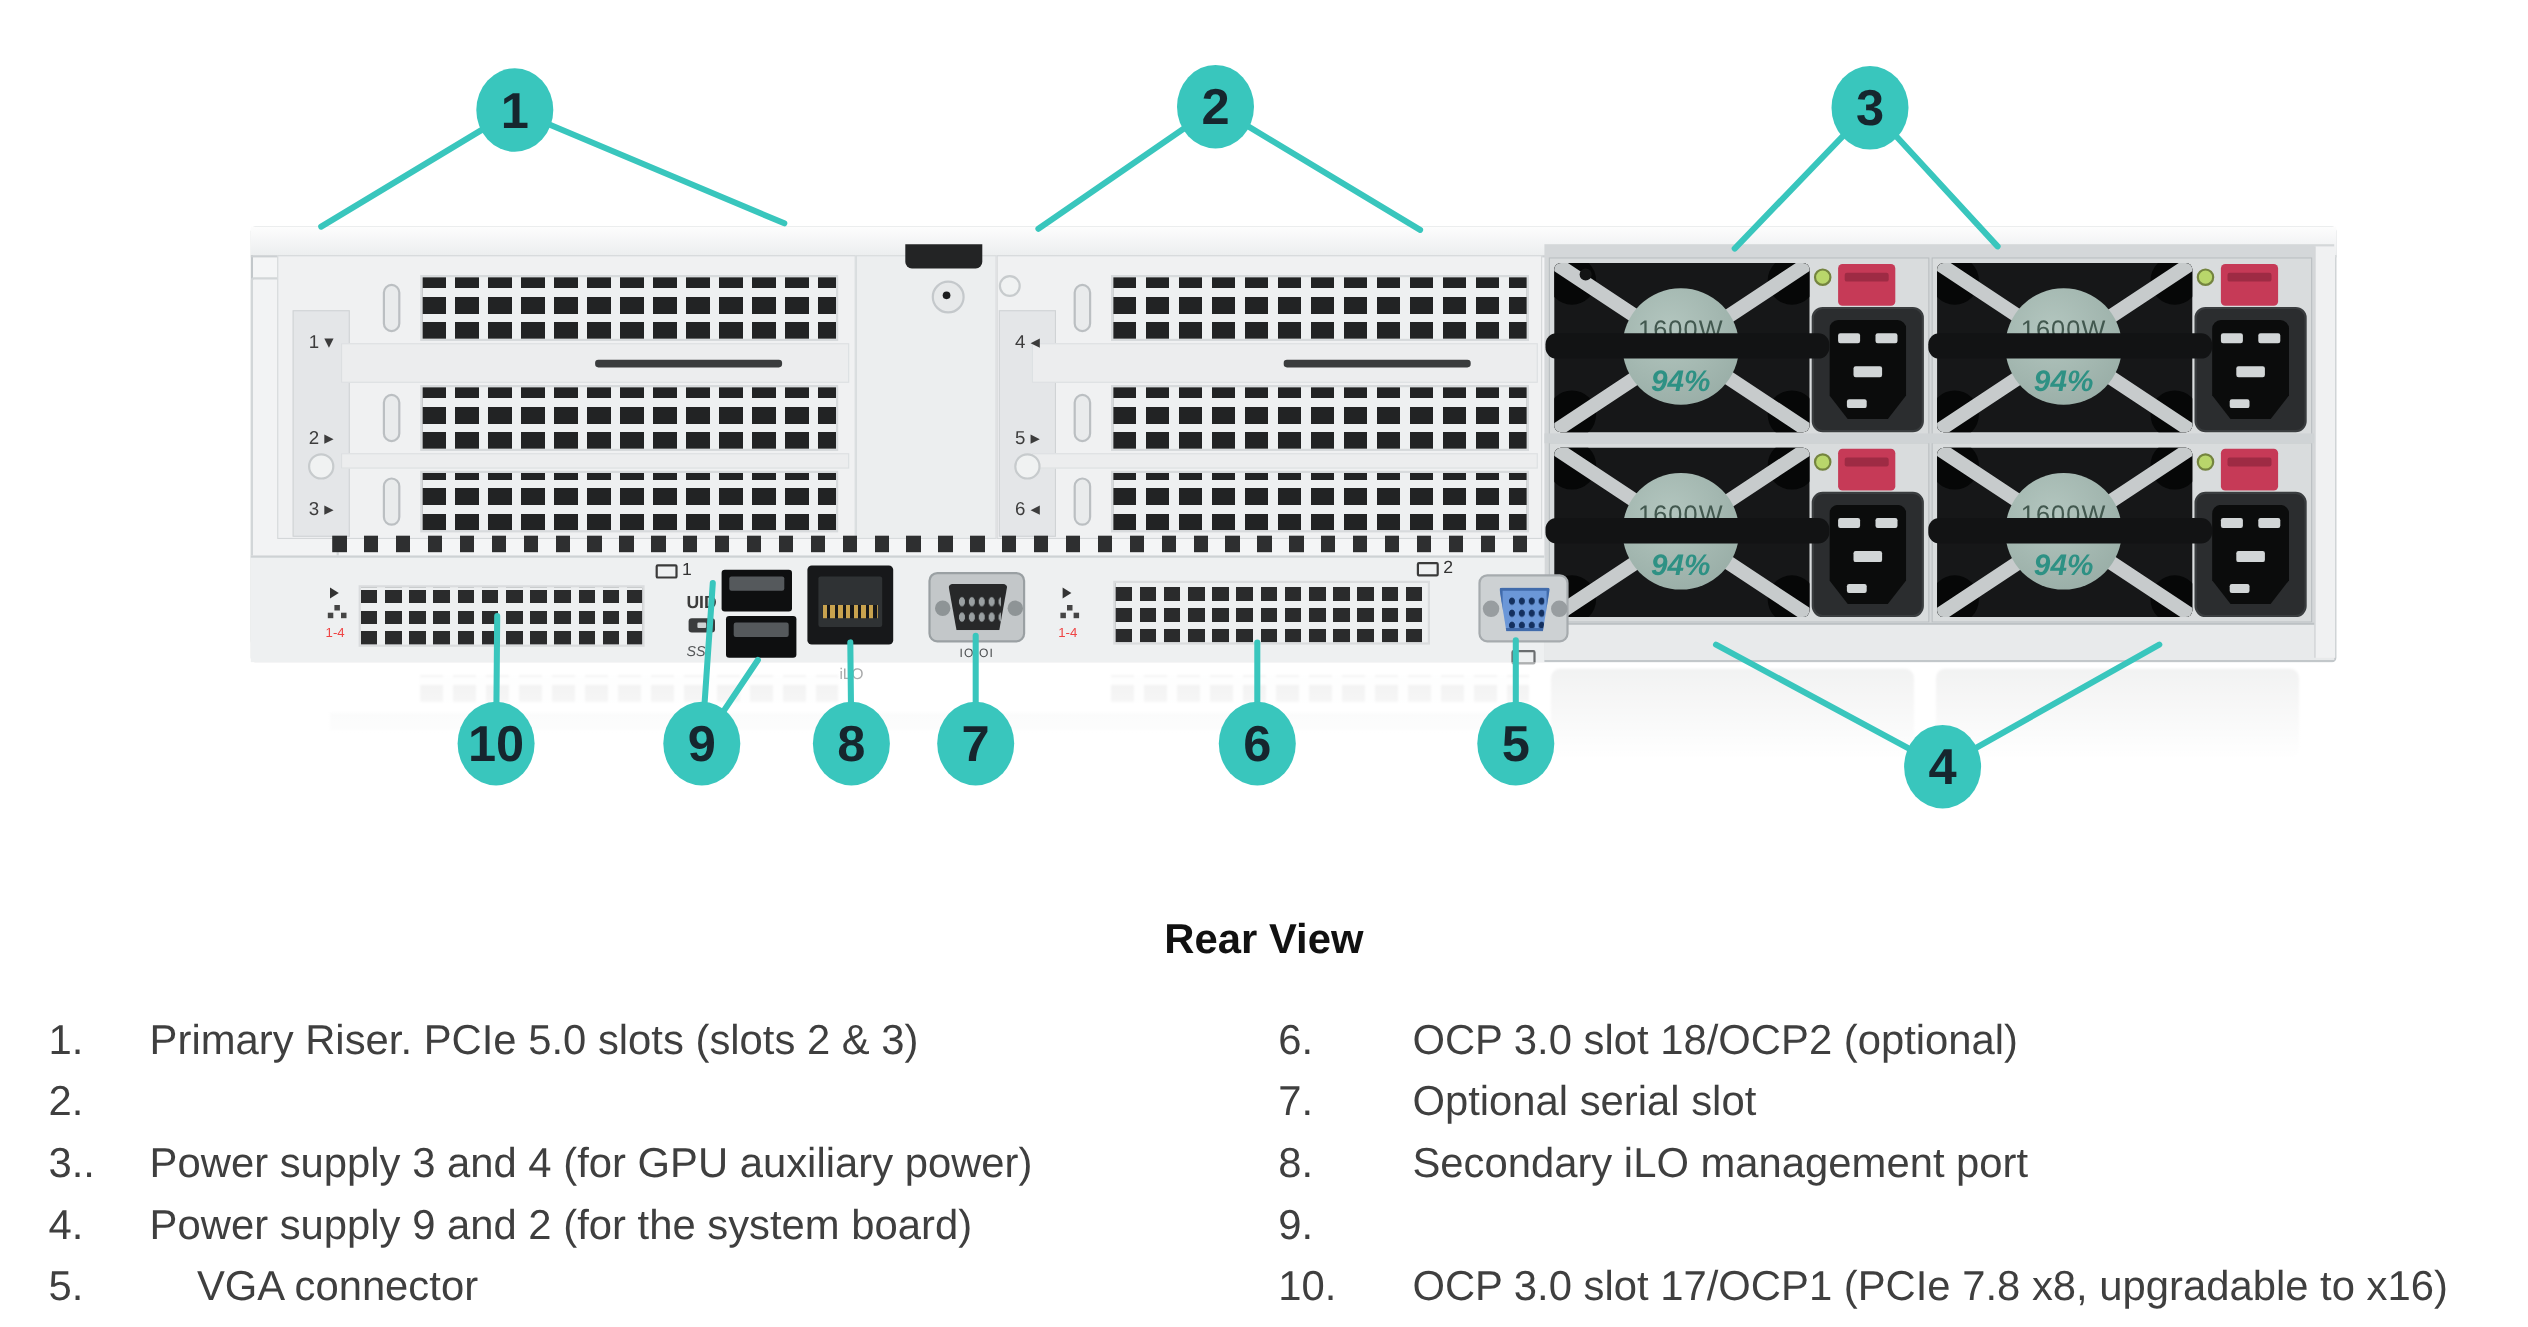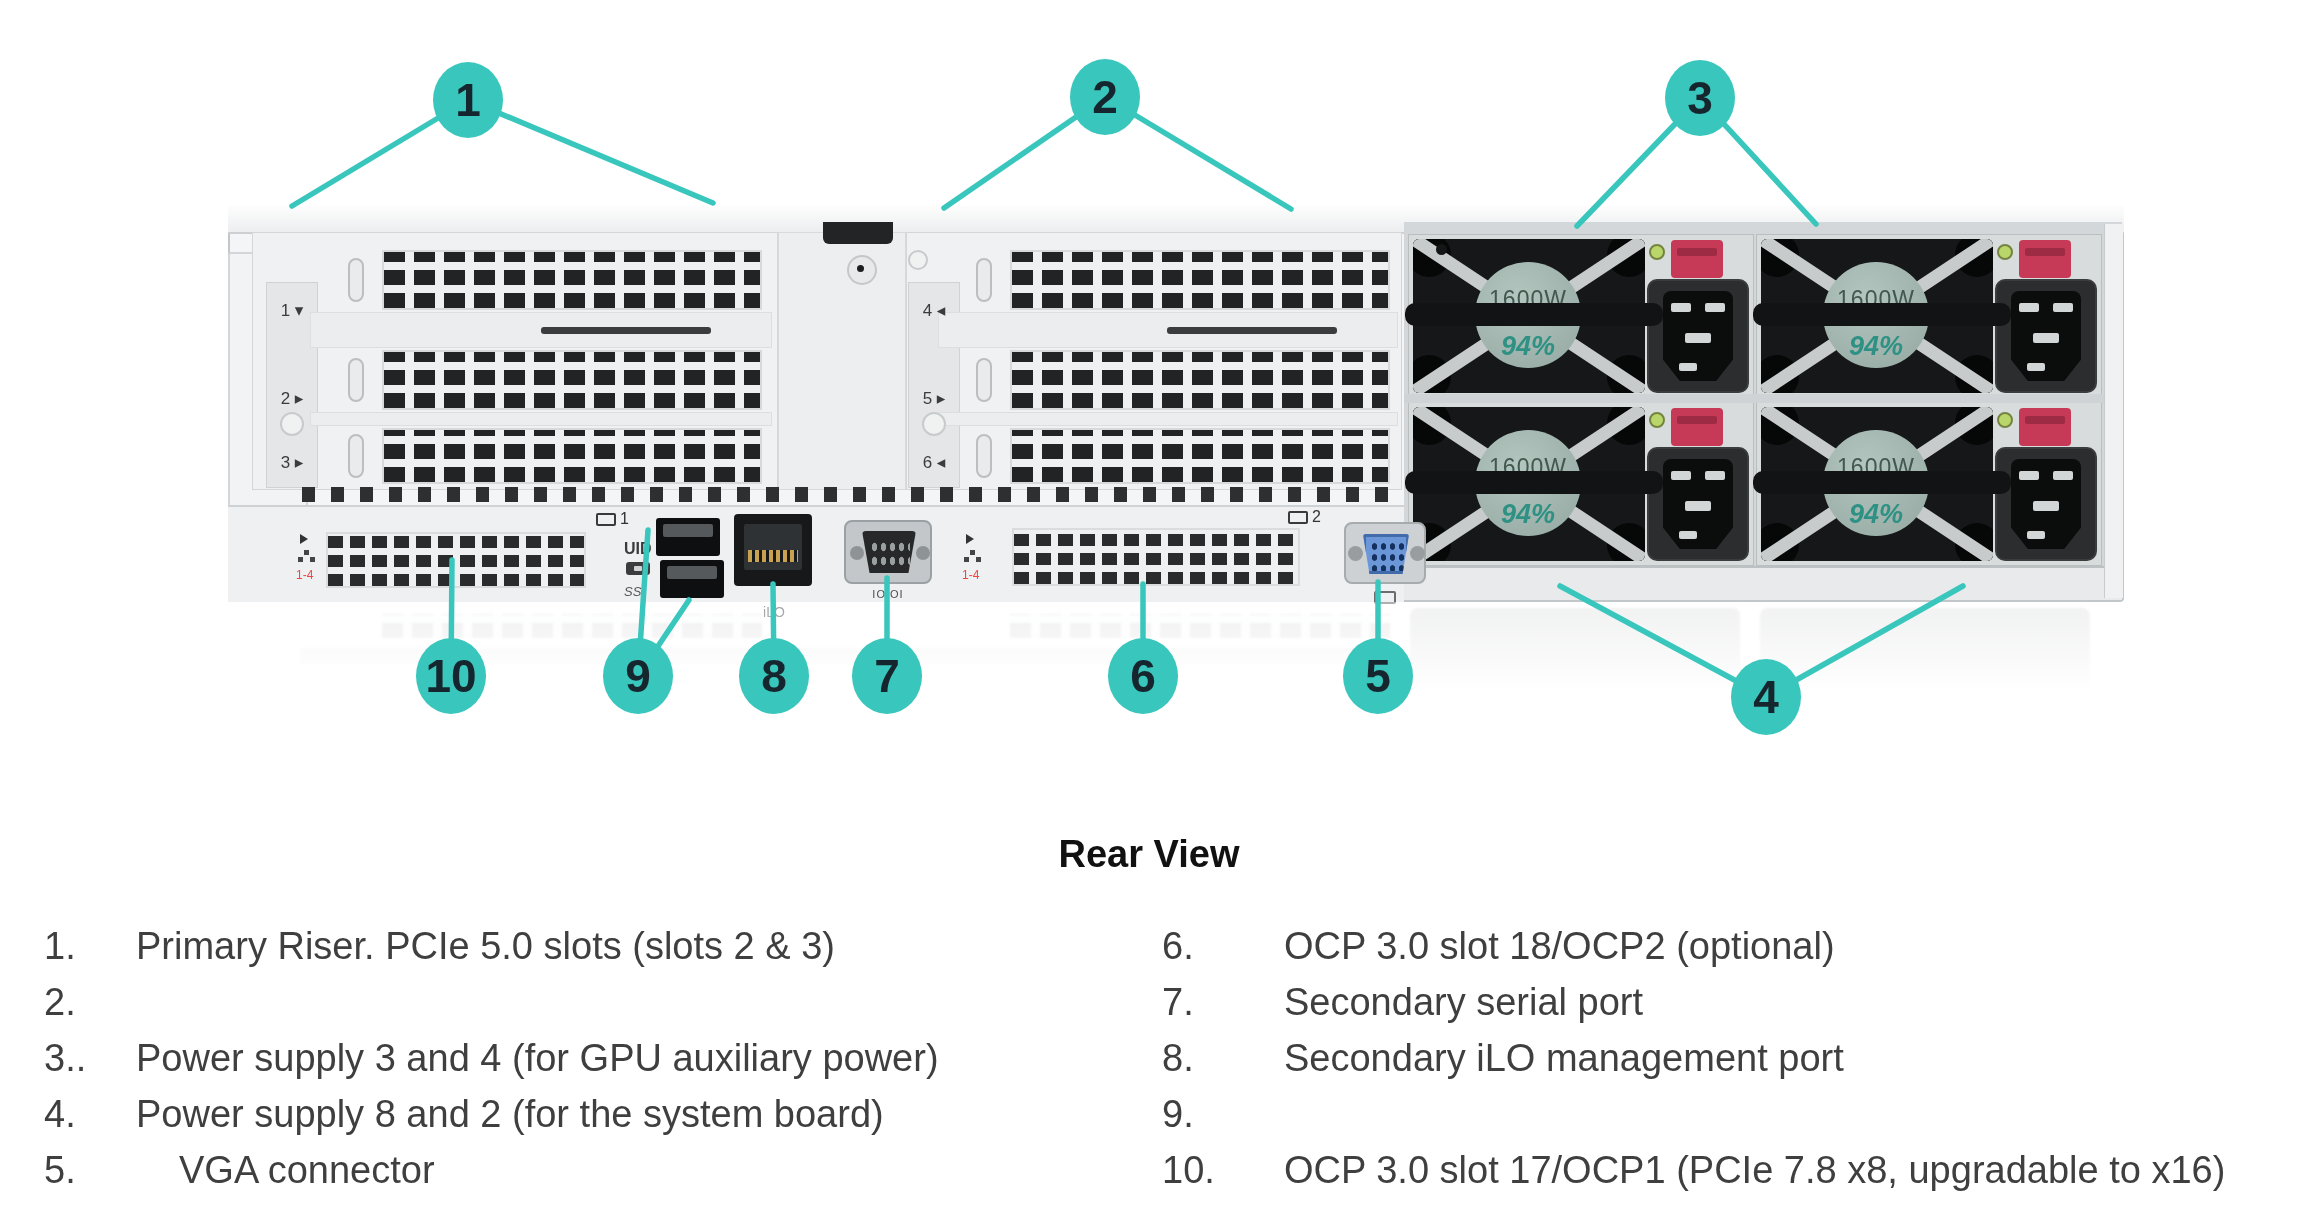--- a/index.html
+++ b/index.html
@@ -381,27 +381,27 @@
   <div class="co" style="left:416px;top:638px;">10</div>
 
   <div class="fig-title">Rear View</div>
 
   <div class="lrow-num" style="left:44px;top:925px;">1.</div>
   <div class="lrow-text" style="left:136px;top:925px;">Primary Riser. PCIe 5.0 slots (slots 2 &amp; 3)</div>
   <div class="lrow-num" style="left:44px;top:981px;">2.</div>
   <div class="lrow-num" style="left:44px;top:1037px;">3..</div>
   <div class="lrow-text" style="left:136px;top:1037px;">Power supply 3 and 4 (for GPU auxiliary power)</div>
   <div class="lrow-num" style="left:44px;top:1093px;">4.</div>
-  <div class="lrow-text" style="left:136px;top:1093px;">Power supply 8 and 2 (for the system board)</div>
+  <div class="lrow-text" style="left:136px;top:1093px;">Power supply 9 and 2 (for the system board)</div>
   <div class="lrow-num" style="left:44px;top:1149px;">5.</div>
   <div class="lrow-text" style="left:136px;top:1149px;margin-left:43px;">VGA connector</div>
 
   <div class="lrow-num" style="left:1162px;top:925px;">6.</div>
   <div class="lrow-text" style="left:1284px;top:925px;">OCP 3.0 slot 18/OCP2 (optional)</div>
   <div class="lrow-num" style="left:1162px;top:981px;">7.</div>
-  <div class="lrow-text" style="left:1284px;top:981px;">Secondary serial port</div>
+  <div class="lrow-text" style="left:1284px;top:981px;">Optional serial slot</div>
   <div class="lrow-num" style="left:1162px;top:1037px;">8.</div>
   <div class="lrow-text" style="left:1284px;top:1037px;">Secondary iLO management port</div>
   <div class="lrow-num" style="left:1162px;top:1093px;">9.</div>
   <div class="lrow-num" style="left:1162px;top:1149px;">10.</div>
   <div class="lrow-text" style="left:1284px;top:1149px;">OCP 3.0 slot 17/OCP1 (PCIe 7.8 x8, upgradable to x16)</div>
 
 </div>
 
 </body></html>

